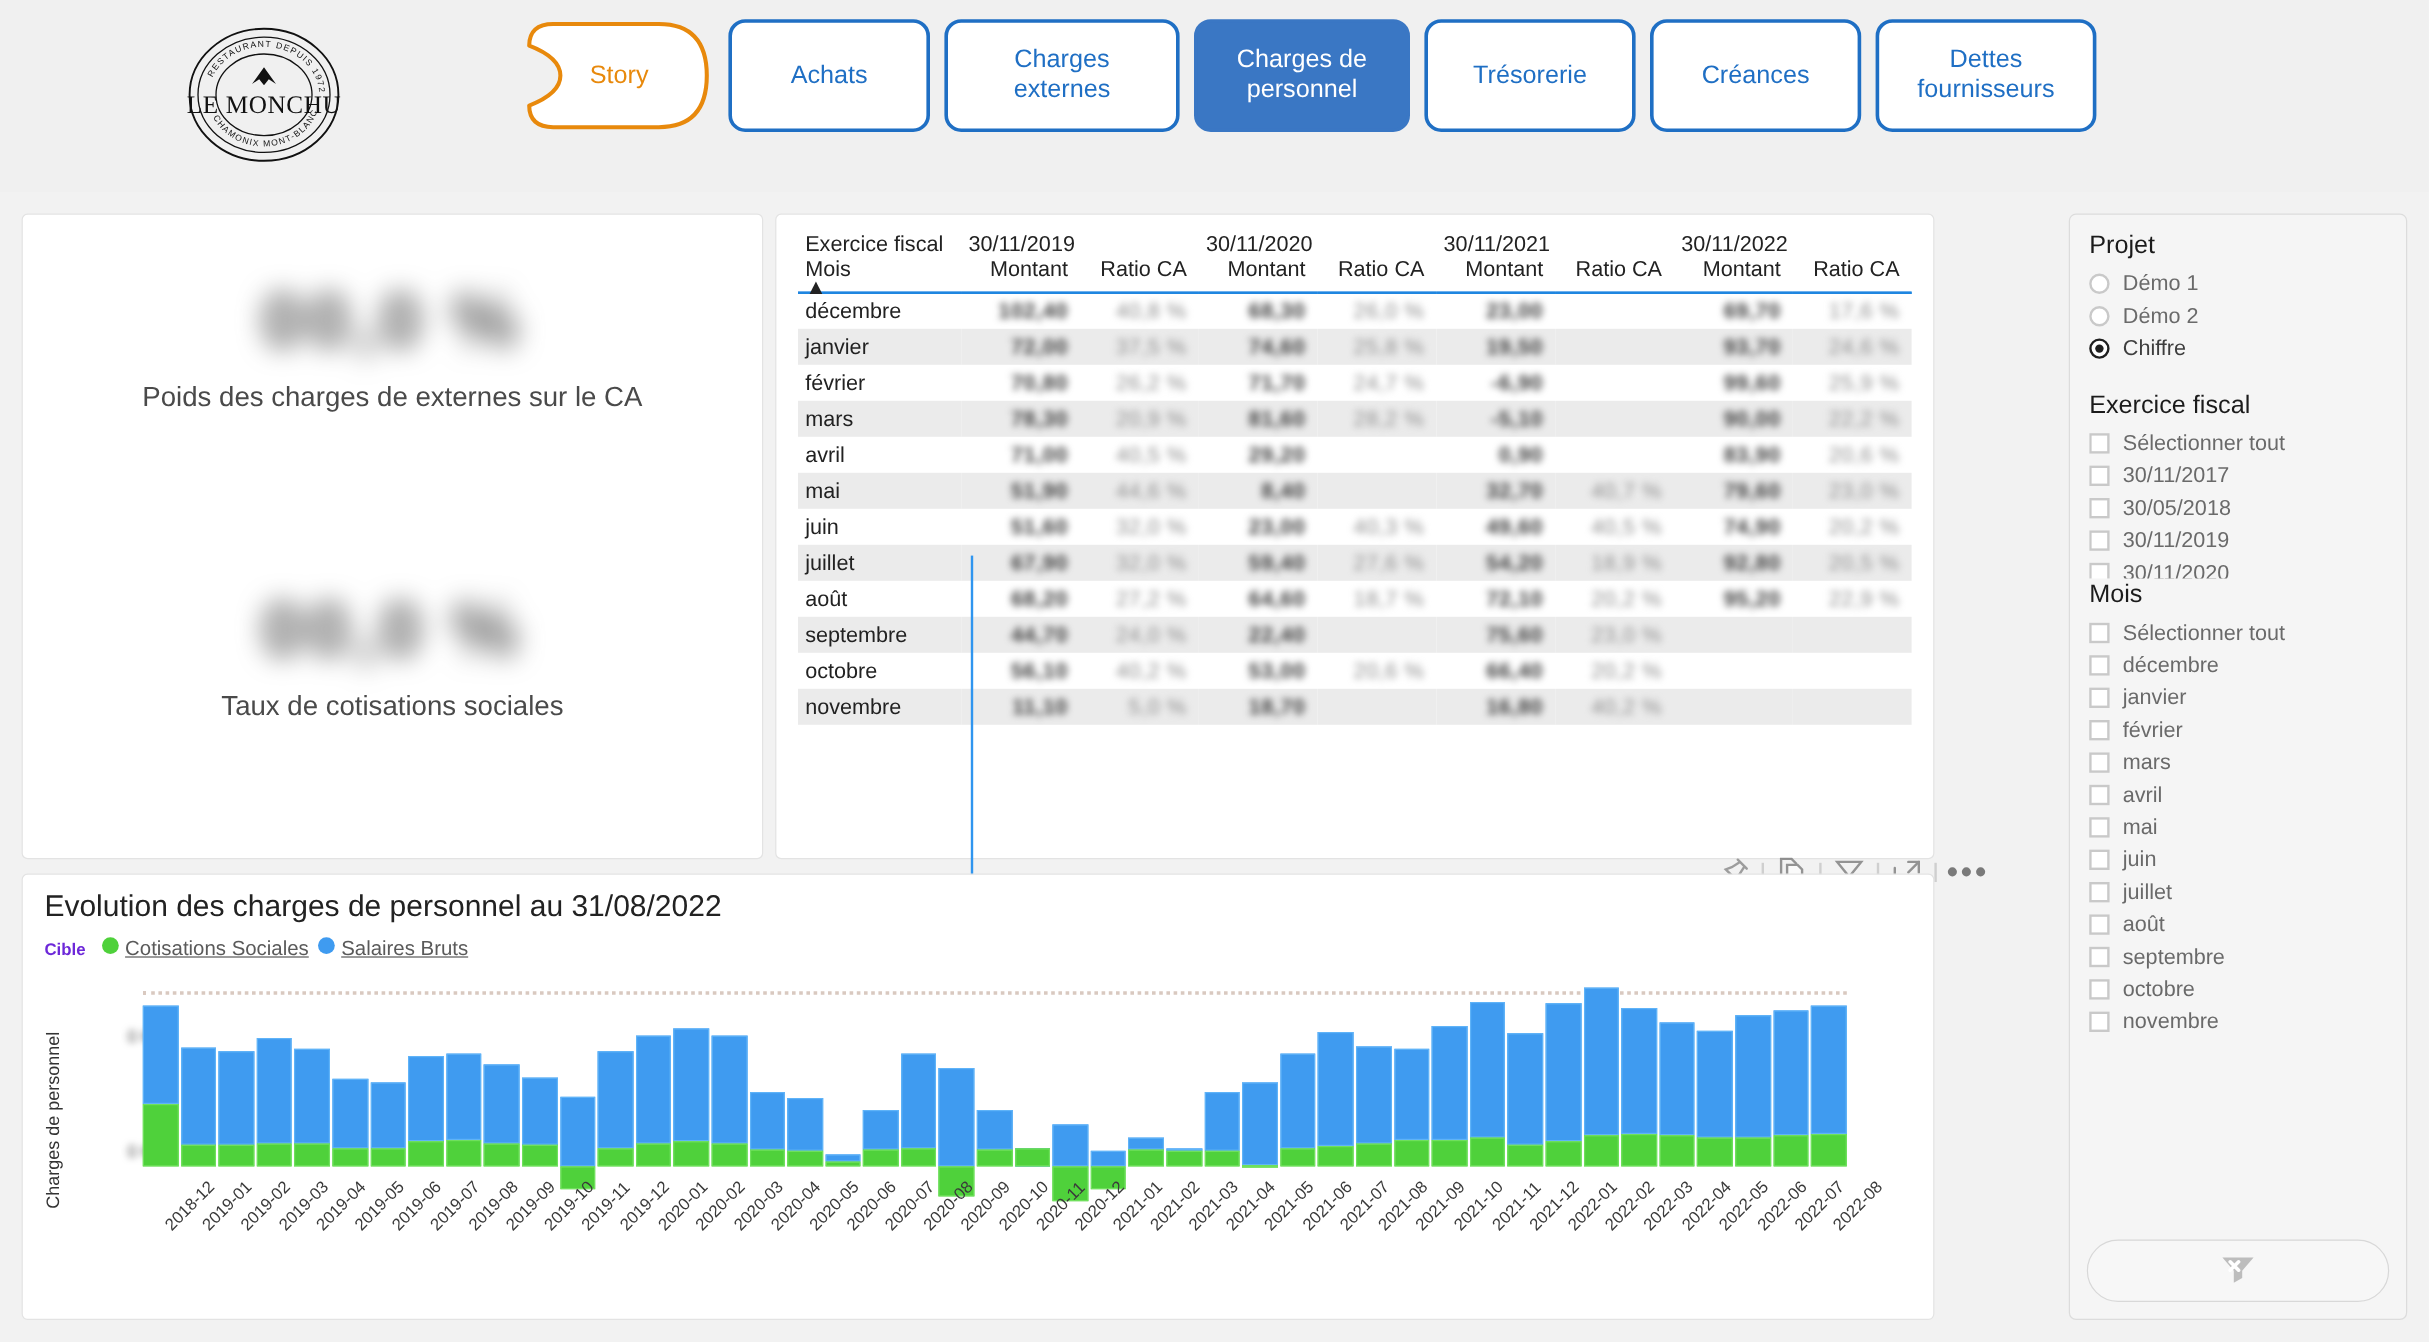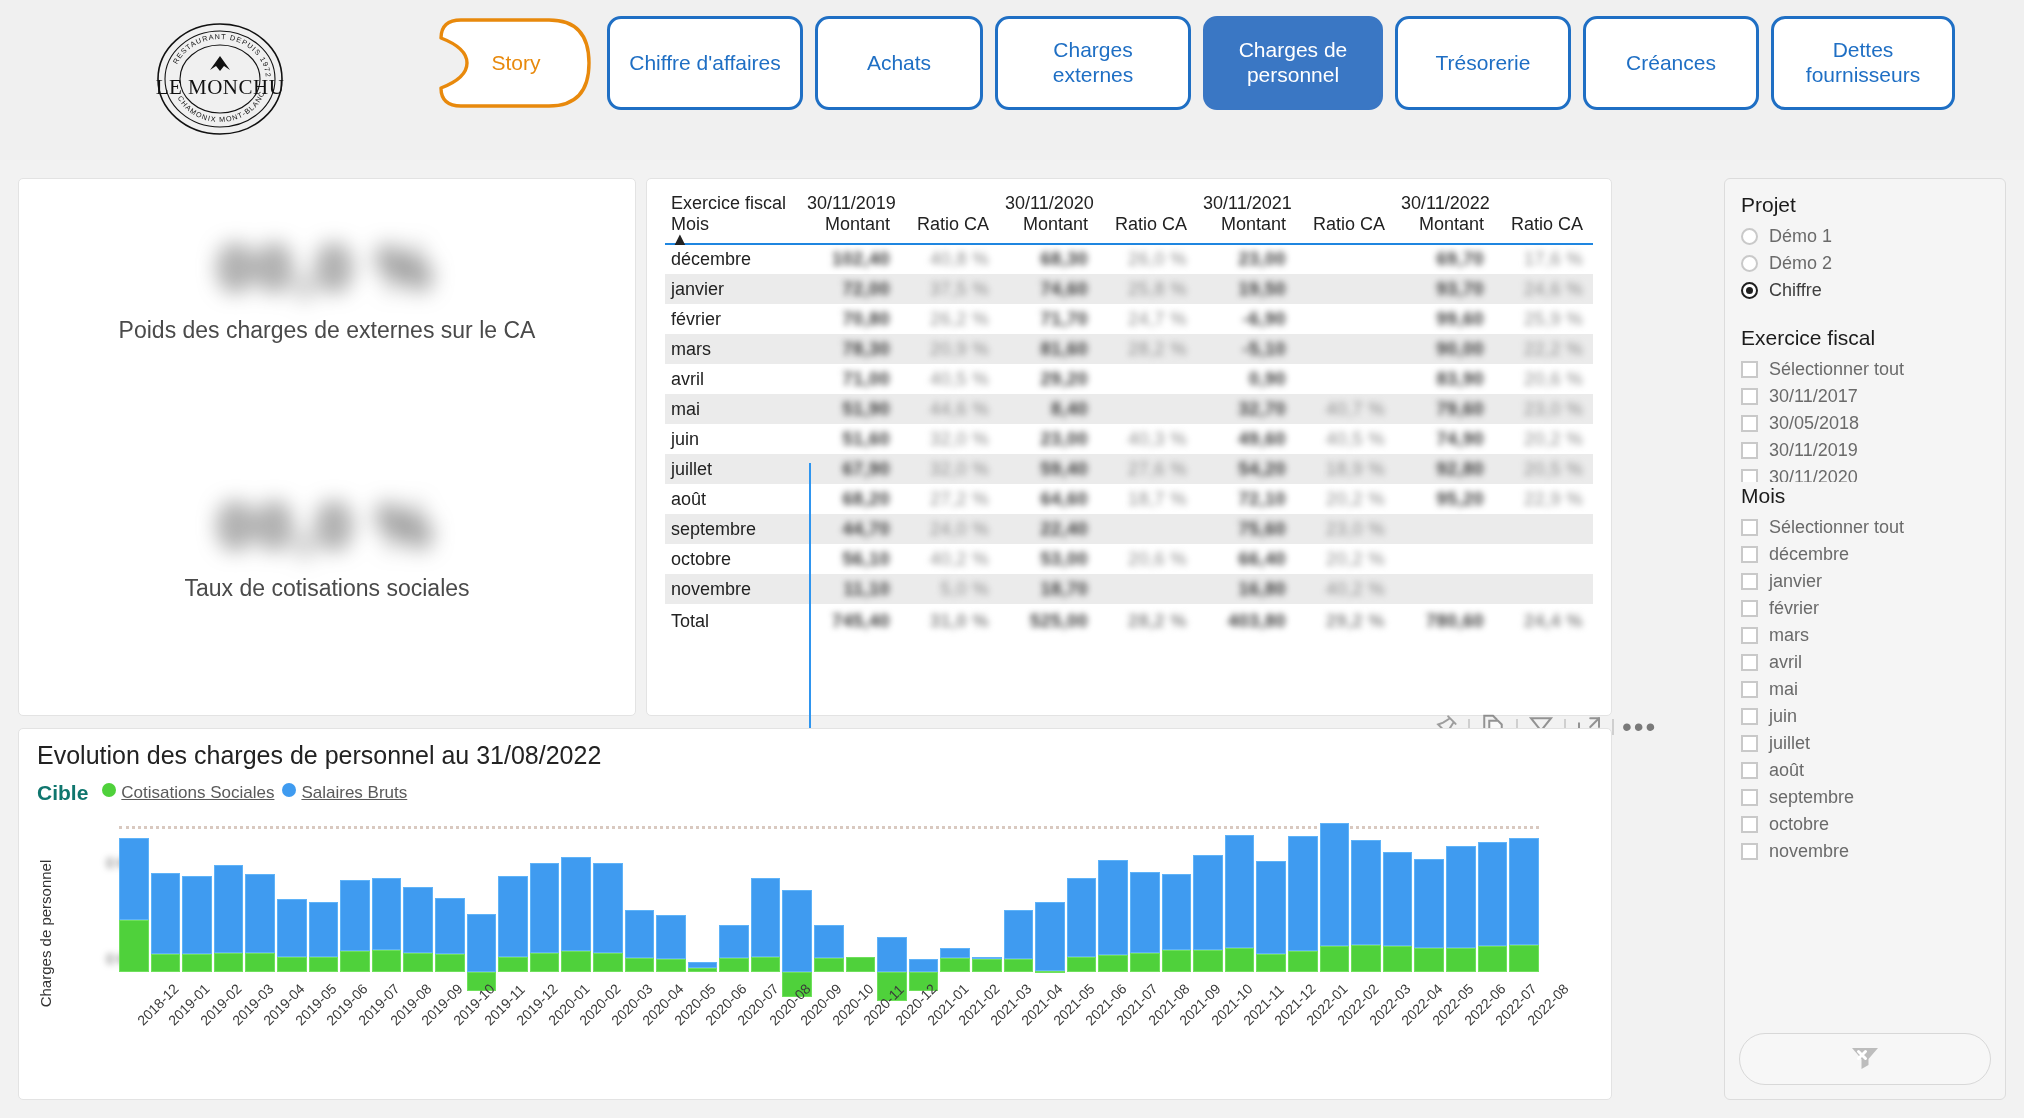--- a/index.html
+++ b/index.html
@@ -74,21 +74,21 @@
   
   .chart-toolbar { position: absolute; left: 1430px; top: 712px; display: flex; align-items: center; gap: 8px; }
   .tb-ico { width: 30px; height: 30px; opacity: .62; cursor: pointer; }
   .tb-sep { width: 2px; height: 16px; background: #cfcfcf; }
   .tb-dots { font-size: 28px; color: #7a7a7a; letter-spacing: 2px; line-height: 16px; cursor: pointer; }
 
   
   .chart-card { left: 18px; top: 728px; width: 1594px; height: 372px; }
   .chart-title { position: absolute; left: 18px; top: 12px; font-size: 25px; color: #222; }
   .legend { position: absolute; left: 18px; top: 52px; display: flex; align-items: center; gap: 8px; font-size: 17px; color: #5a5a5a; }
-  .legend b { color: #0f766e; font-size: 21px; margin-right: 6px; }
+  .legend b { color: #6d28d9; font-size: 14px; margin-right: 6px; }
   .dot { width: 14px; height: 14px; border-radius: 50%; display: inline-block; margin-right: 2px; }
   .lg-item { display: flex; align-items: flex-start; gap: 3px; text-decoration: underline; }
 
   .ylab { position: absolute; left: 26px; top: 196px; transform: rotate(-90deg) translate(-50%, 0); transform-origin: left center; font-size: 15px; color: #333; white-space: nowrap; }
   .ytick { position: absolute; left: 56px; width: 60px; text-align: right; font-size: 14px; color: #555; filter: blur(3px); user-select: none; }
 
   .plot { position: absolute; left: 100px; top: 80px; width: 1420px; height: 200px; }
   .bars { position: absolute; left: 0; top: 0; width: 100%; height: 100%; display: flex; align-items: flex-end; gap: 2px; }
   .bcol { position: relative; flex: 1 1 0; height: 100%; }
   .stack { position: absolute; left: 0; width: 100%; }
@@ -144,21 +144,20 @@
 
     <div class="navbar">
 
       <div class="tab story-wrap" style="display:flex;align-items:center;justify-content:center;">
         <svg width="158" height="94" viewBox="0 0 158 94">
           <path d="M4 22 Q4 4 24 4 L112 4 Q152 4 152 47 Q152 90 112 90 L24 90 Q4 90 4 72 Q30 62 30 47 Q30 32 4 22 Z" fill="#ffffff" stroke="#e8890c" stroke-width="3.4" stroke-linejoin="round"></path>
         </svg>
         <span class="story-label">Story</span>
       </div>
 
-      <div class="tab t-ca">Chiffre d'affaires</div>
       <div class="tab t-ach">Achats</div>
       <div class="tab t-cext">Charges externes</div>
       <div class="tab t-cper active">Charges de personnel</div>
       <div class="tab t-tres">Trésorerie</div>
       <div class="tab t-crea">Créances</div>
       <div class="tab t-dett">Dettes fournisseurs</div>
     </div>
   </div>
 
   <div class="card kpi-card">
@@ -327,31 +326,20 @@
           <tr class="brow alt">
             <td class="col-mois mois">novembre</td>
             <td class="col-num"><span class="blurv">11,10</span></td>
             <td class="col-num"><span class="blurv light">5,0 %</span></td>
             <td class="col-num"><span class="blurv">18,70</span></td>
             <td class="col-num"><span class="blurv light"></span></td>
             <td class="col-num"><span class="blurv">16,80</span></td>
             <td class="col-num"><span class="blurv light">40,2 %</span></td>
             <td class="col-num"><span class="blurv"></span></td>
             <td class="col-num"><span class="blurv light"></span></td>
-          </tr>
-          <tr class="brow totrow">
-            <td class="col-mois mois">Total</td>
-            <td class="col-num"><span class="blurv">745,40</span></td>
-            <td class="col-num"><span class="blurv light">31,0 %</span></td>
-            <td class="col-num"><span class="blurv">525,00</span></td>
-            <td class="col-num"><span class="blurv light">28,2 %</span></td>
-            <td class="col-num"><span class="blurv">403,80</span></td>
-            <td class="col-num"><span class="blurv light">29,2 %</span></td>
-            <td class="col-num"><span class="blurv">780,60</span></td>
-            <td class="col-num"><span class="blurv light">24,4 %</span></td>
           </tr>
         </tbody>
     </table>
     <div class="vline"></div>
   </div>
 
   <div class="chart-toolbar">
     <span class="tb-ico">
       <svg viewBox="0 0 24 24" fill="none" stroke="#6a6a6a" stroke-width="1.6" stroke-linecap="round">
         <path d="M14.5 3.5l6 6M16 5l-5.5 3.5-4 1.5 7.5 7.5 1.5-4L19 8M9 15l-5 5"></path>

